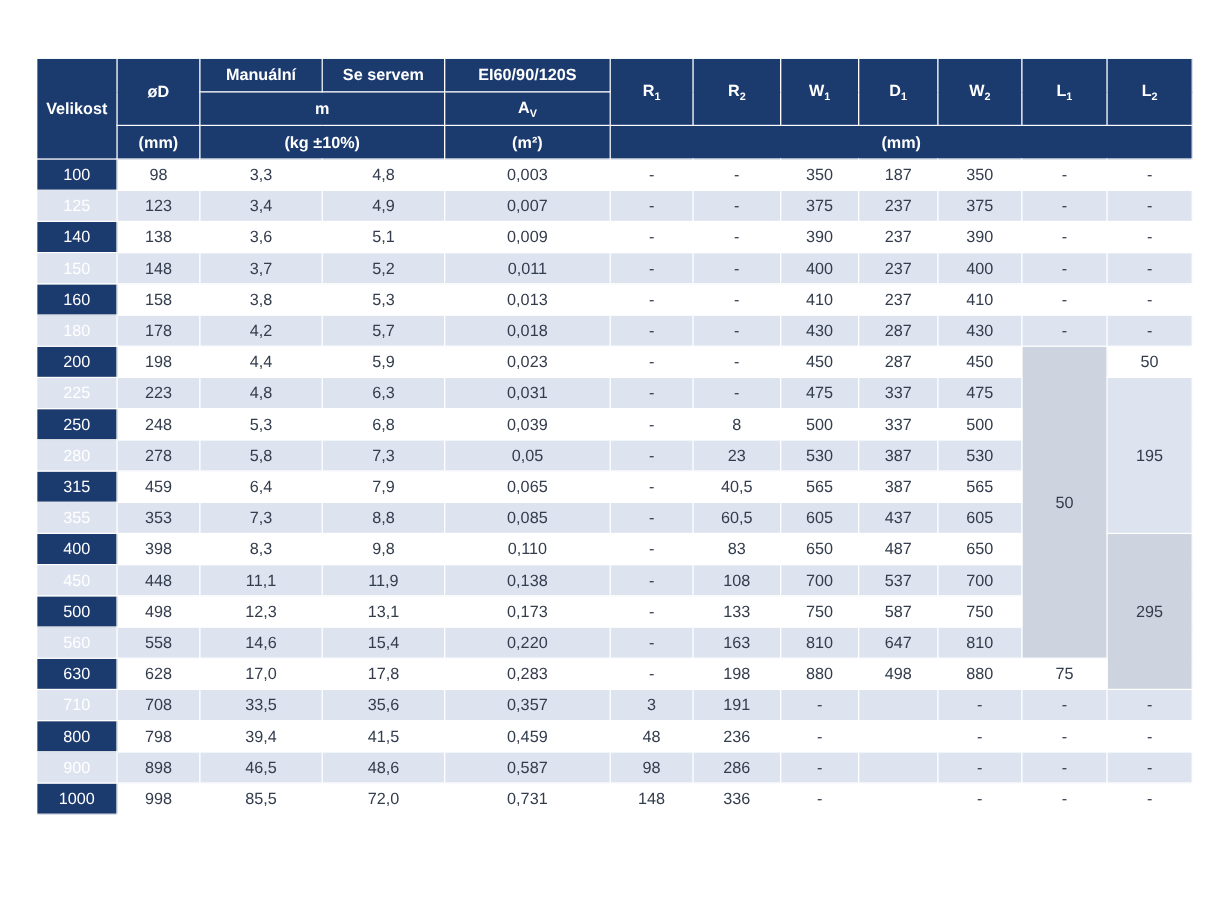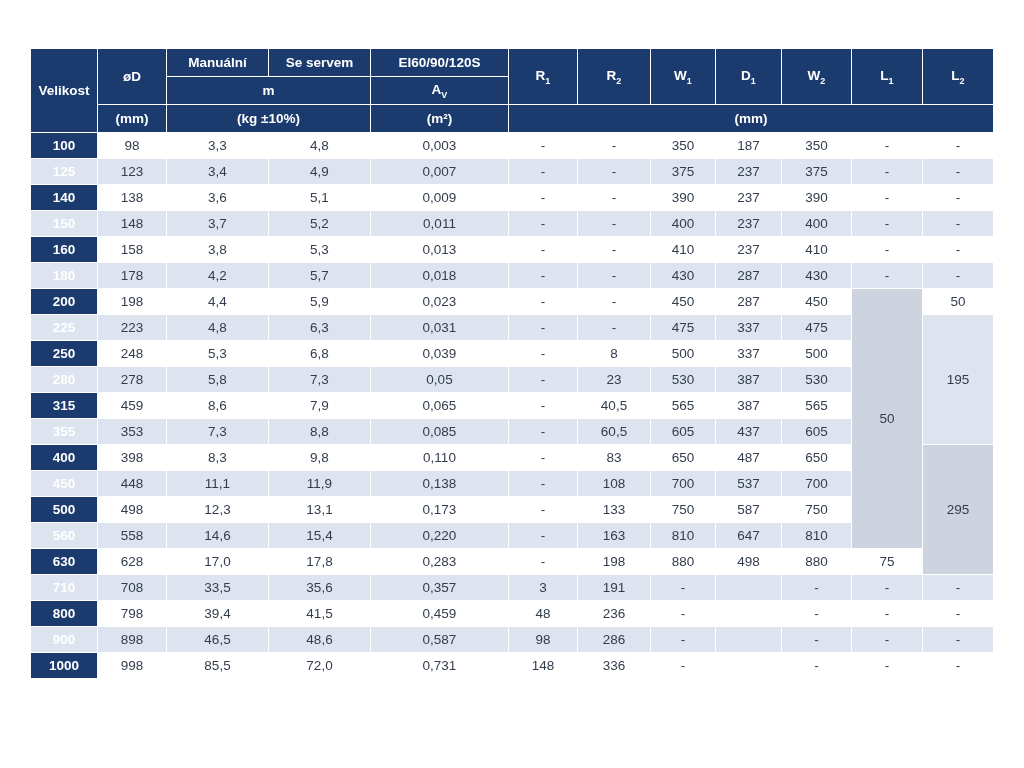--- a/index.html
+++ b/index.html
@@ -13,21 +13,21 @@
     font-family:"Liberation Sans","DejaVu Sans",sans-serif;}
   .page{position:relative;width:1024px;height:768px;background:#ffffff;overflow:hidden;}
   table.spec{position:absolute;left:30px;top:48px;width:963px;
     border-collapse:collapse;table-layout:fixed;border:1px solid var(--navy);}
   th{background:var(--navy);color:#ffffff;font-weight:bold;font-size:13.5px;
     border:1px solid #ffffff;text-align:center;vertical-align:middle;
     height:28px;padding:0 2px;}
   td{text-align:center;vertical-align:middle;font-size:13.5px;color:var(--text);
     height:26px;border:1px solid #ffffff;background:#ffffff;padding:0 2px;}
   tr.alt td{background:var(--alt);}
-  td.size-col{background:var(--navy);color:#ffffff;font-weight:bold;font-size:13.5px;}
+  td.size-col{background:var(--navy);color:#ffffff;font-weight:normal;font-size:13.5px;}
   td.merged{background:var(--merged);margin-left:36px;}
   sub{font-size:9px;line-height:1;}
 </style>
 </head>
 <body>
 
 <div class="page">
   <table class="spec">
     <colgroup>
       <col style="width:67px">
@@ -201,21 +201,21 @@
           <td>0,05</td>
           <td>-</td>
           <td>23</td>
           <td>530</td>
           <td>387</td>
           <td>530</td>
         </tr>
         <tr>
           <td class="size-col">315</td>
           <td>459</td>
-          <td>8,6</td>
+          <td>6,4</td>
           <td>7,9</td>
           <td>0,065</td>
           <td>-</td>
           <td>40,5</td>
           <td>565</td>
           <td>387</td>
           <td>565</td>
         </tr>
         <tr class="alt">
           <td class="size-col">355</td>

